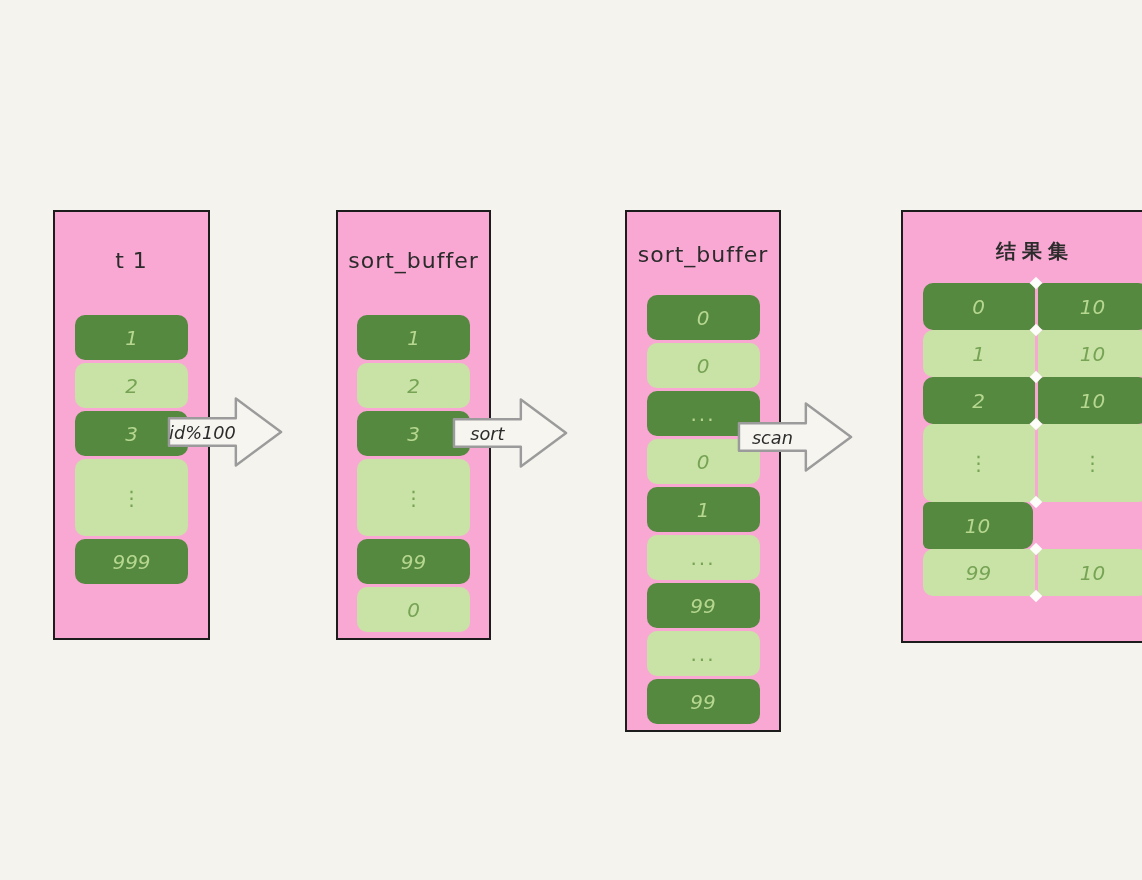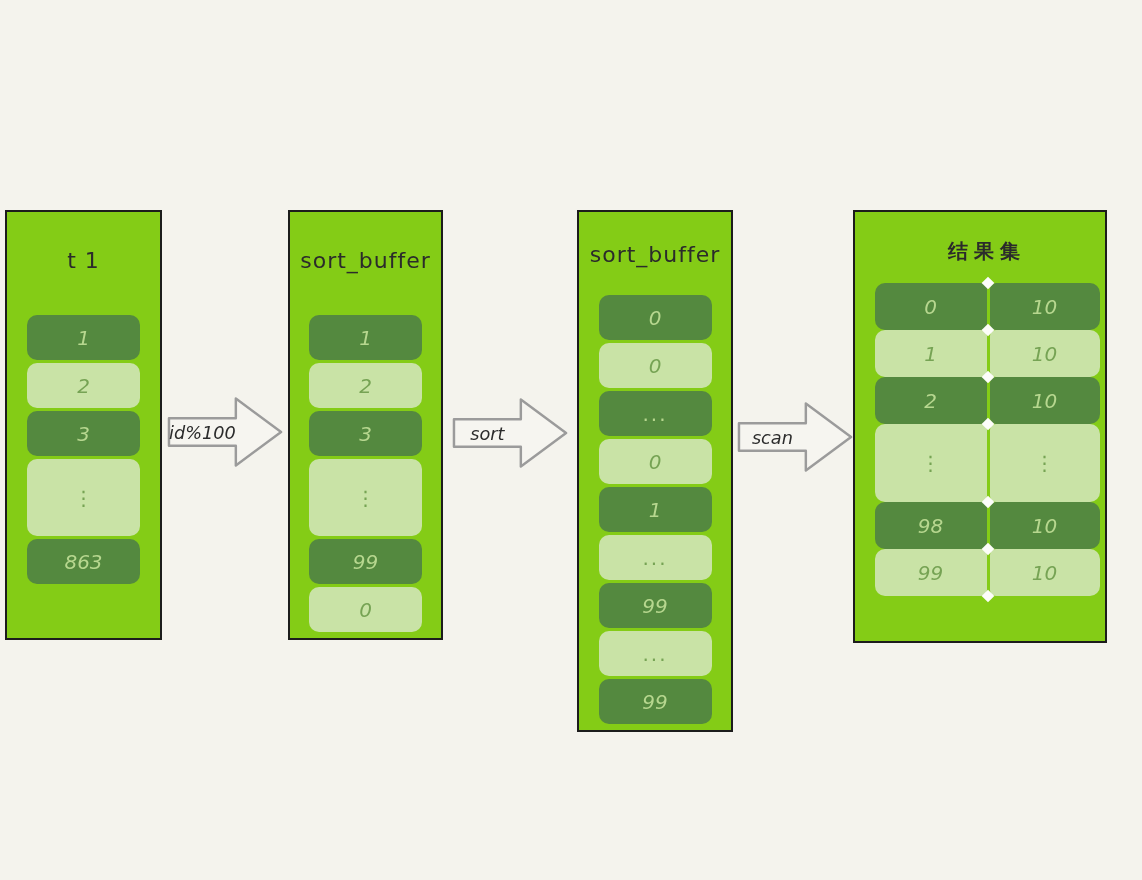--- a/index.html
+++ b/index.html
@@ -6,22 +6,23 @@
   .canvas{
     position:relative;
     width:1142px;height:880px;
     background:#f4f3ed;
     overflow:hidden;
     font-family:"DejaVu Sans", sans-serif;
   }
   .panel{
     position:absolute;
     border:2px solid #1c1c1c;
-    background:#84cc16;
+    background:#f9a8d4;
     box-sizing:border-box;
+    margin-left:48px;
   }
   .panel-title{
     text-align:center;
     color:#2b2b2b;
     font-size:22px;
     letter-spacing:1px;
     font-family:"DejaVu Sans", sans-serif;
   }
   .p1{left:5px;top:210px;width:157px;height:430px;}
   .p2{left:288px;top:210px;width:155px;height:430px;}
@@ -86,21 +87,21 @@
 
 <div class="canvas">
 
   <div class="panel p1">
     <div class="panel-title">t 1</div>
     <div class="stack">
         <div class="cell tone-dark">1</div>
         <div class="cell tone-light">2</div>
         <div class="cell tone-dark">3</div>
         <div class="cell tone-light tall">⋮</div>
-        <div class="cell tone-dark">863</div>
+        <div class="cell tone-dark">999</div>
       </div>
   </div>
 
   <div class="panel p2">
     <div class="panel-title">sort_buffer</div>
     <div class="stack">
         <div class="cell tone-dark">1</div>
         <div class="cell tone-light">2</div>
         <div class="cell tone-dark">3</div>
         <div class="cell tone-light tall">⋮</div>
@@ -141,21 +142,20 @@
           <div class="half l tone-dark">2</div>
           <div class="half r tone-dark">10</div>
           <div class="diamond"></div>
         </div>
         <div class="row tall">
           <div class="half l tone-light">⋮</div>
           <div class="half r tone-light">⋮</div>
           <div class="diamond"></div>
         </div>
         <div class="row">
-          <div class="half l tone-dark">98</div>
           <div class="half r tone-dark">10</div>
           <div class="diamond"></div>
         </div>
         <div class="row">
           <div class="half l tone-light">99</div>
           <div class="half r tone-light">10</div>
           <div class="diamond"></div>
           <div class="diamond bottom"></div>
         </div>
       </div>

